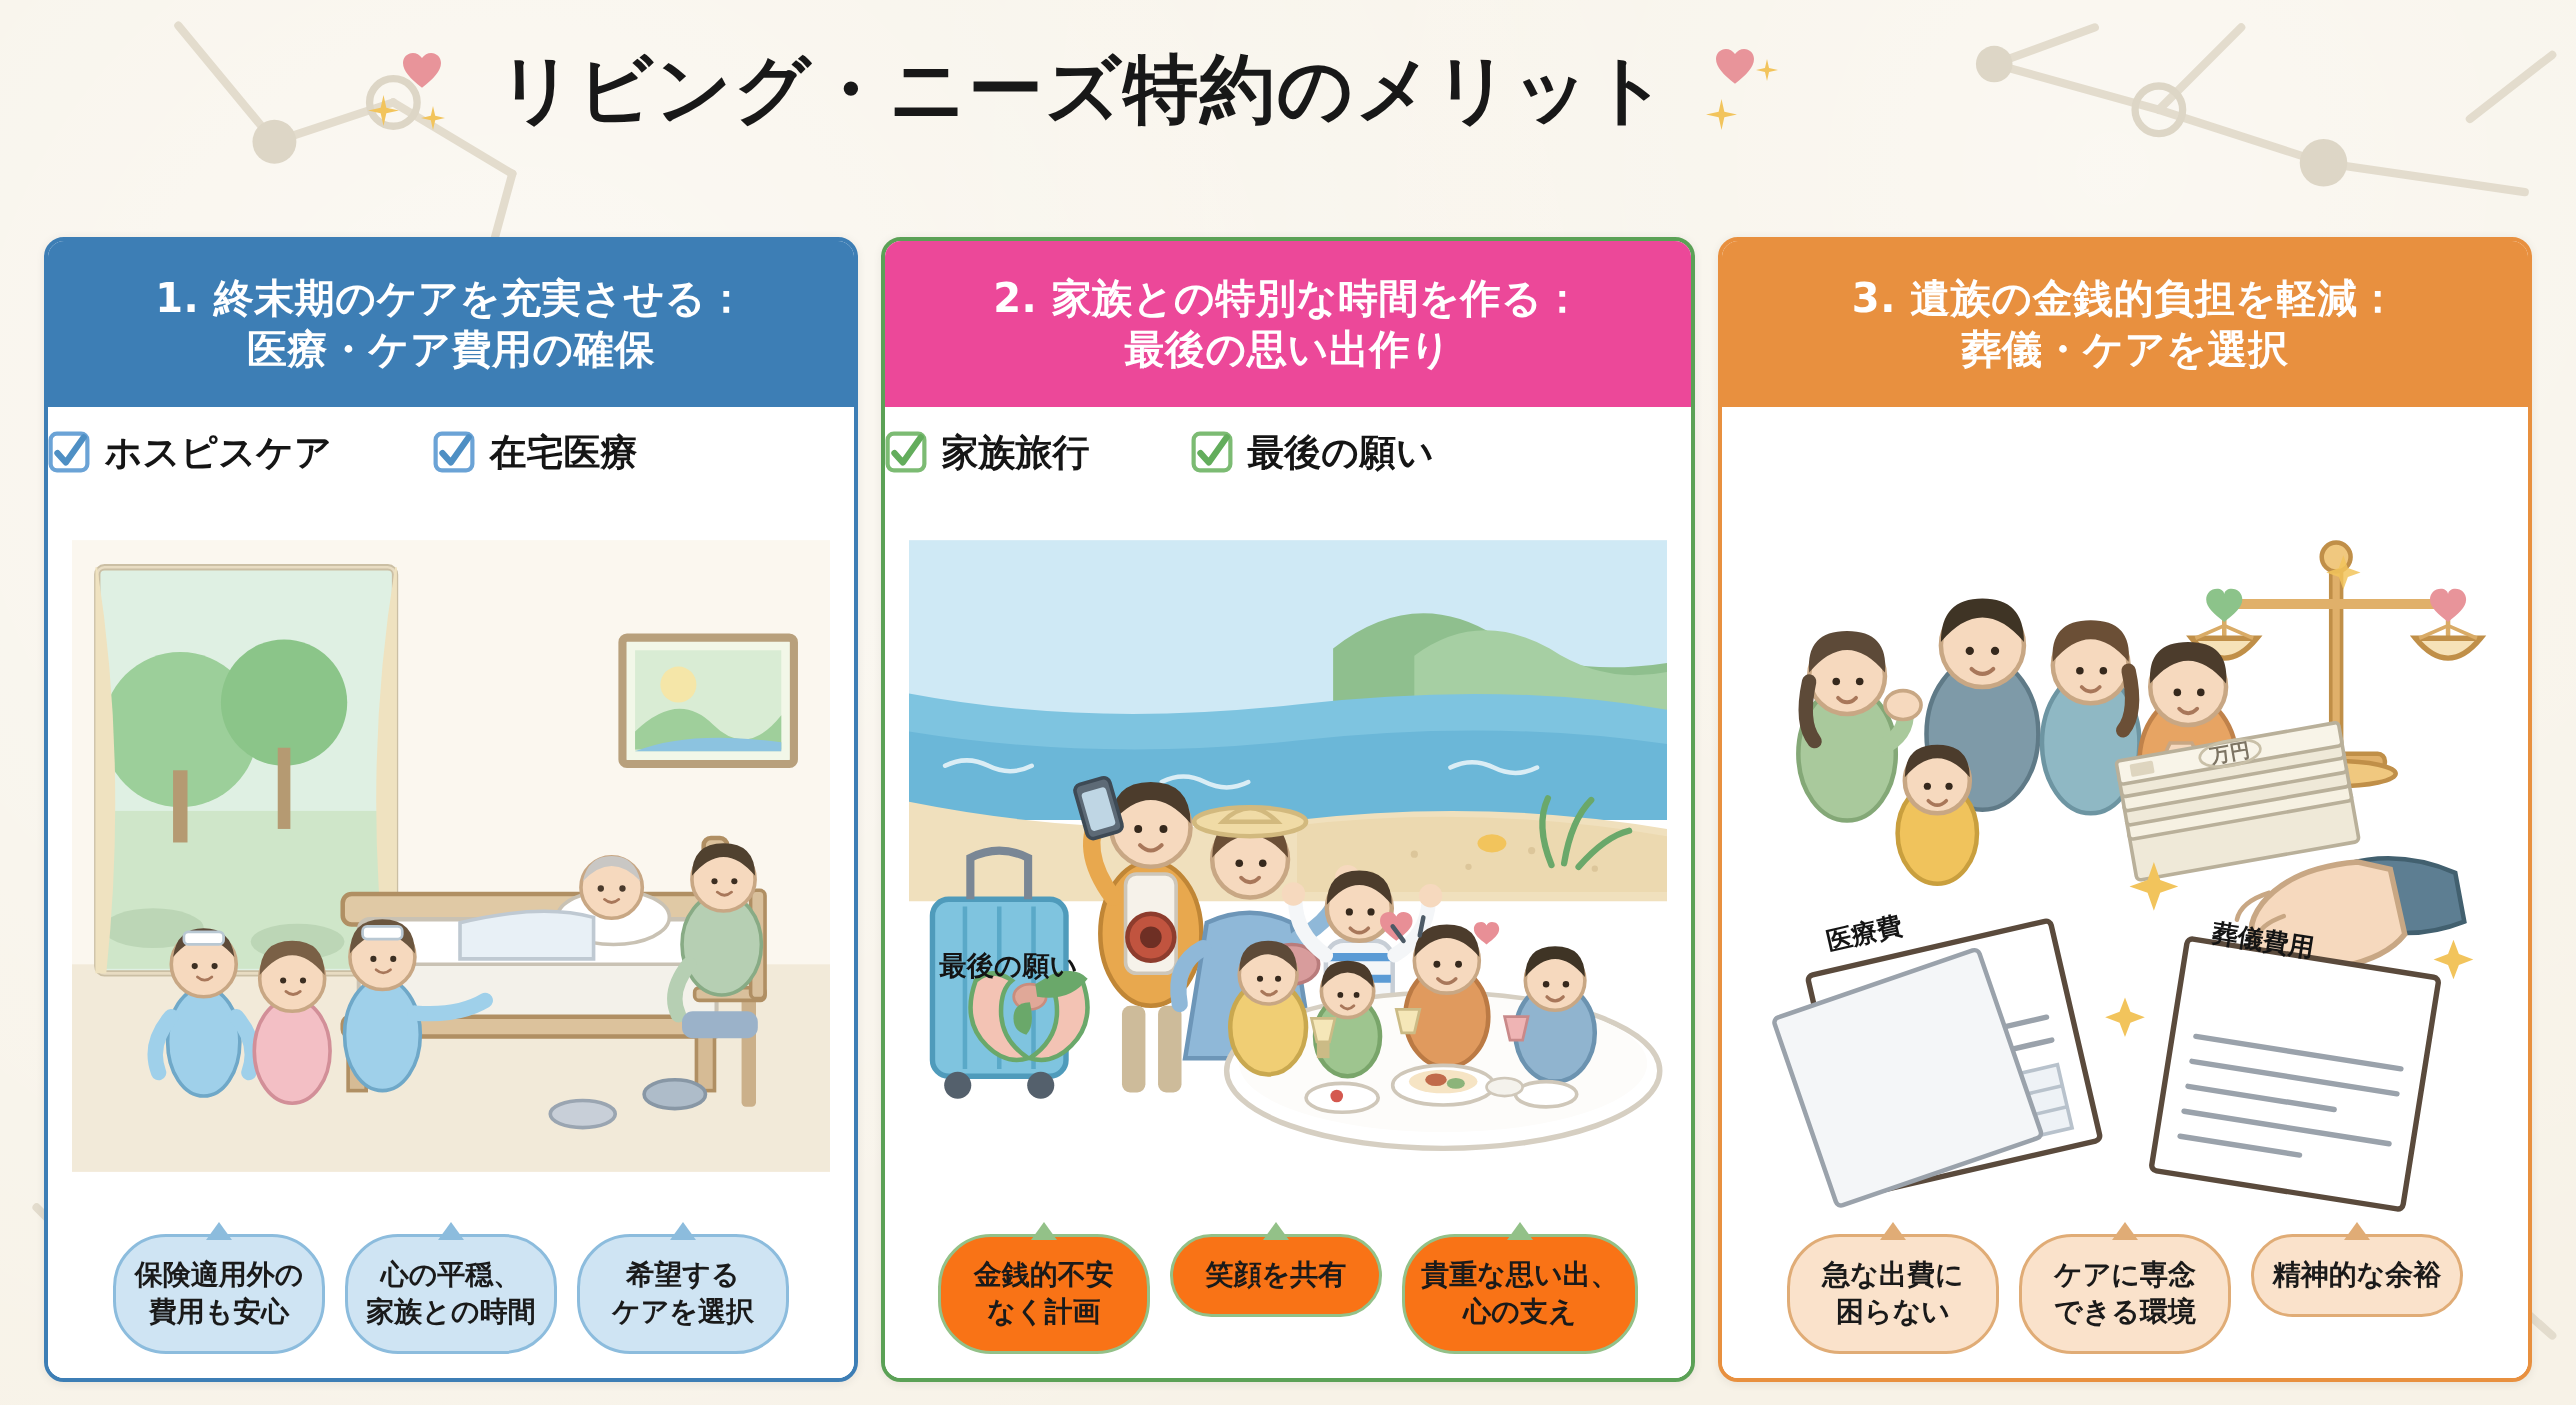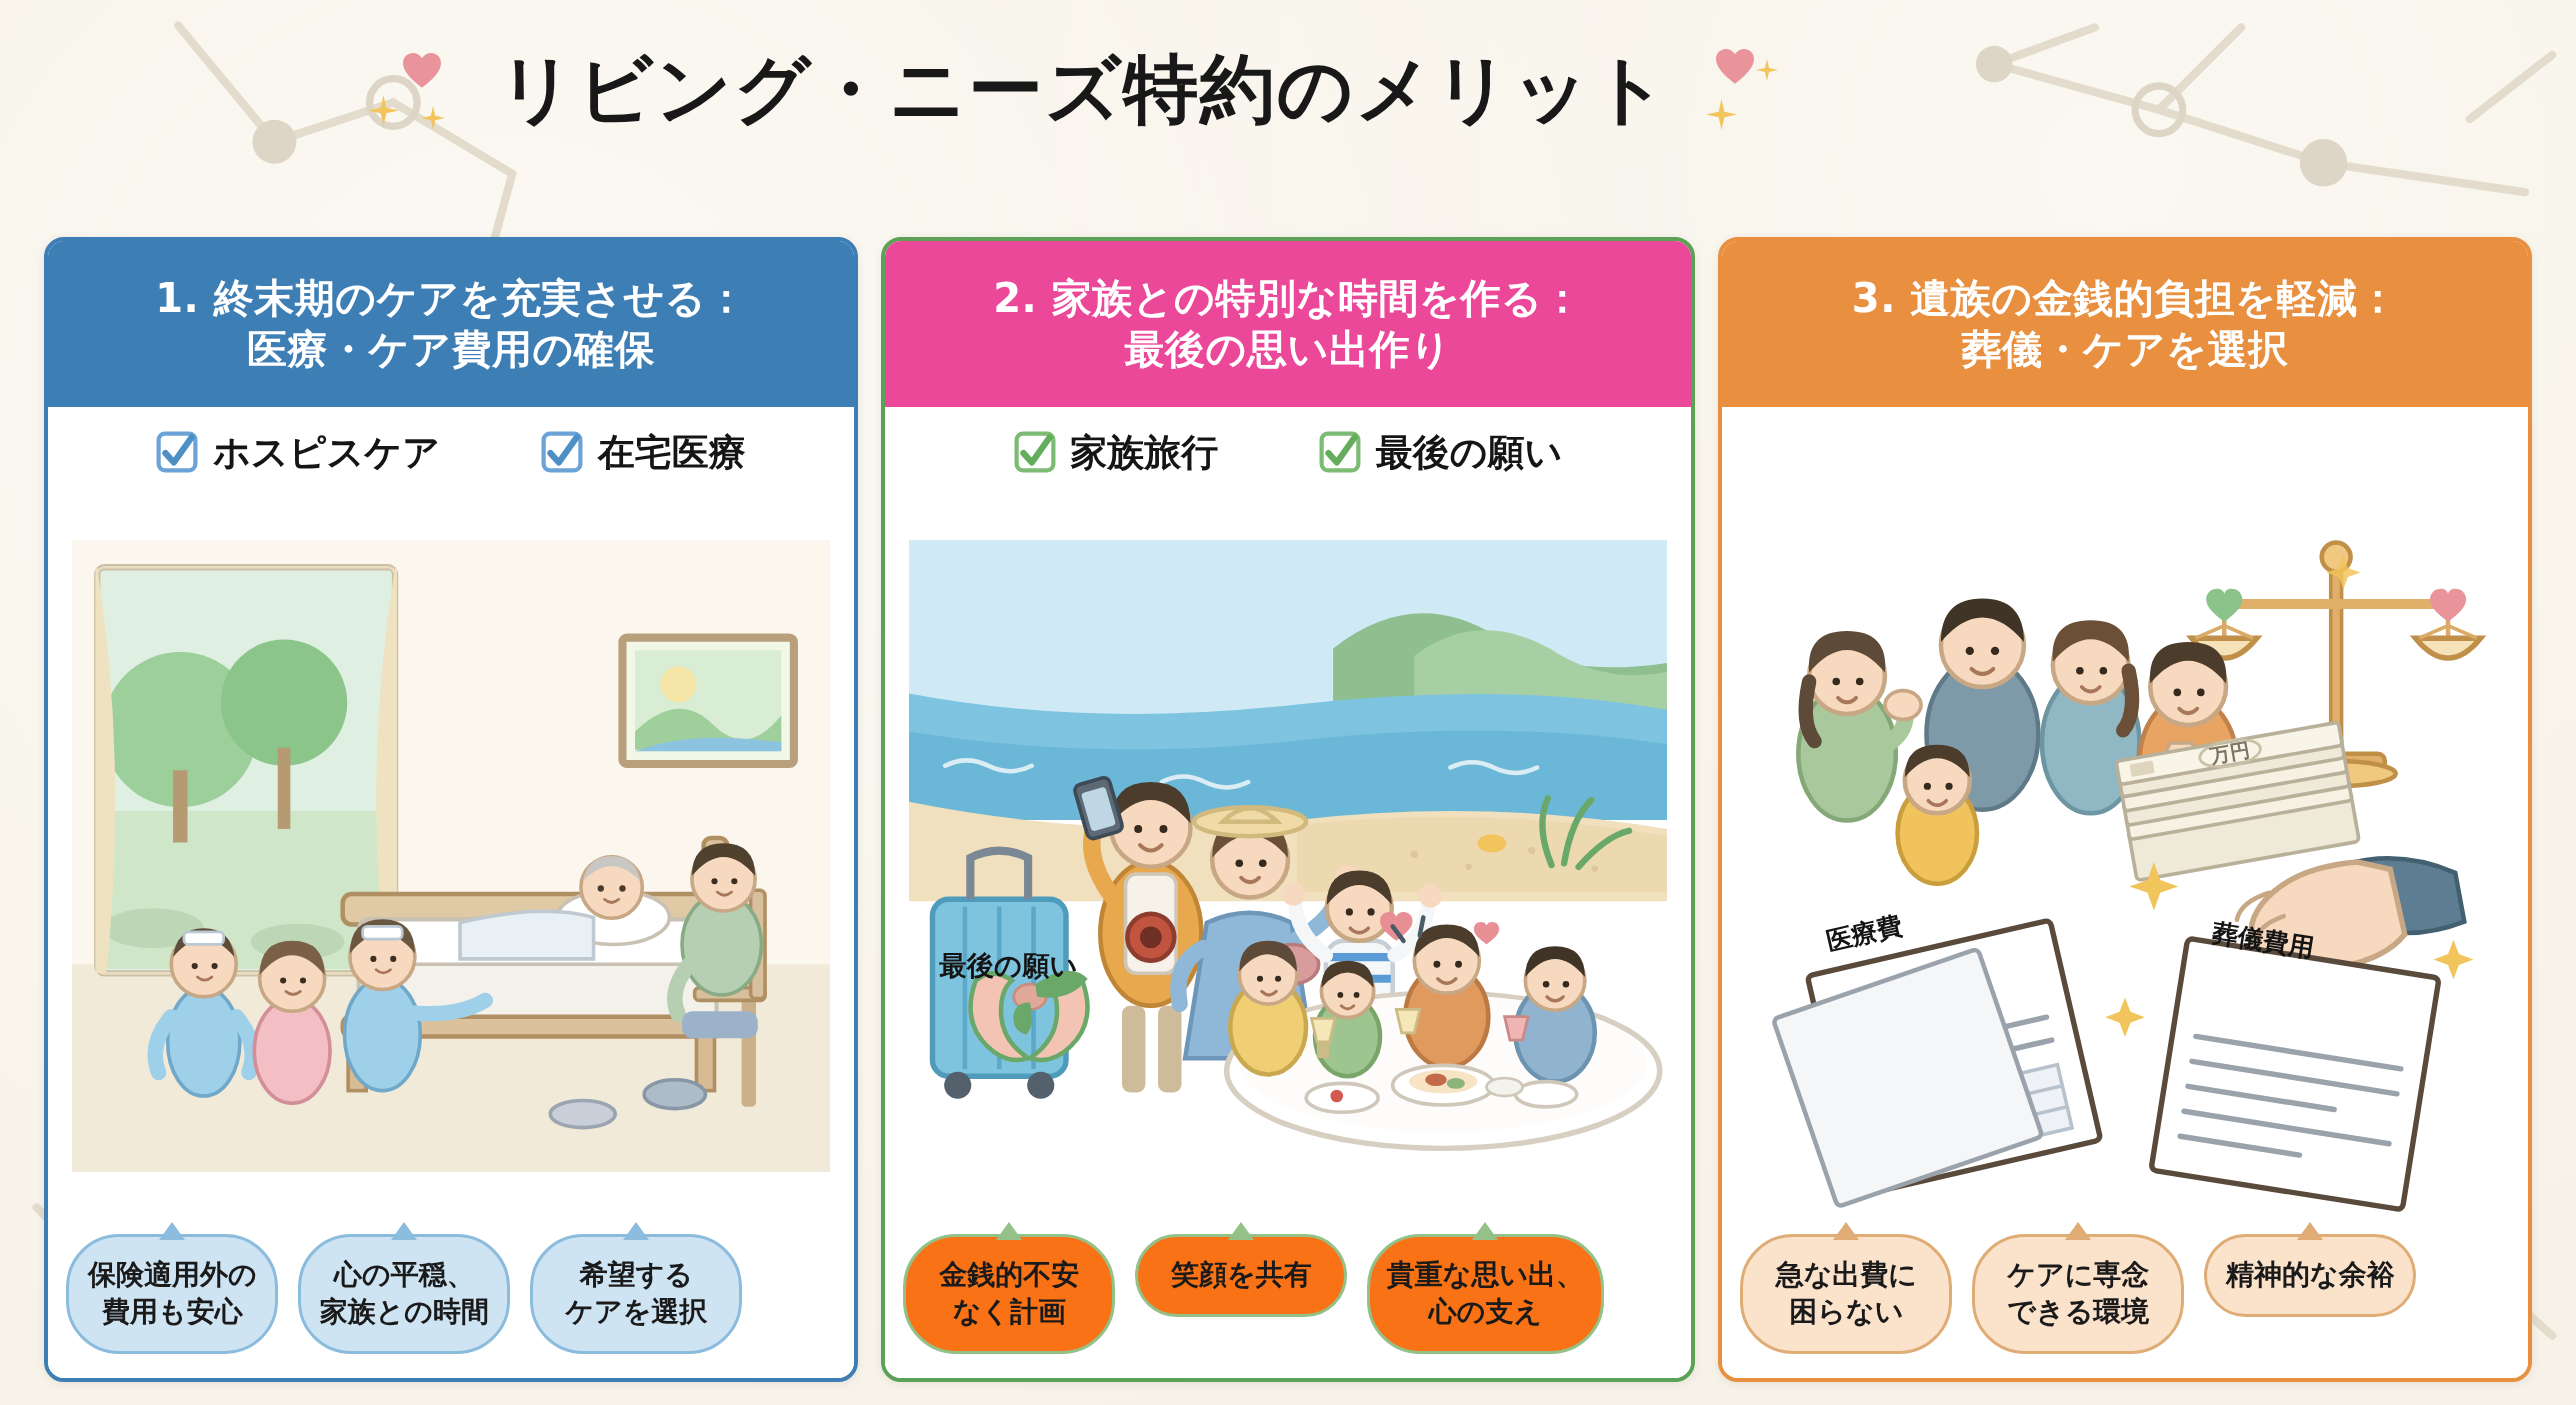--- a/index.html
+++ b/index.html
@@ -121,21 +121,20 @@
     display: flex;
     flex-direction: column;
     background: #ffffff;
     padding: 0;
     position: relative;
   }
 
   
   .check-row {
     display: flex;
-    justify-content: center;
     gap: 101px;
     padding: 24px 0 12.8px 0;
   }
   .check-item {
     display: flex;
     align-items: center;
     gap: 14.6px;
   }
   .cbox { width: 42px; height: 42px; flex: 0 0 42px; }
   .cbox svg { width: 100%; height: 100%; display: block; }
@@ -153,20 +152,21 @@
     margin: 5.5px 24px 3.7px 24px;
     border-radius: 14.6px;
     position: relative;
     overflow: hidden;
   }
   .illus svg { width: 100%; height: 100%; display: block; }
 
   
   .pill-row {
     display: flex;
+    justify-content: center;
     align-items: flex-start;
     gap: 20px;
     padding: 9.1px 18.3px 24px 18.3px;
     flex: 0 0 auto;
   }
   .pill {
     position: relative;
     min-width: 212px;
     max-width: 240px;
     padding: 20px 16.5px;

